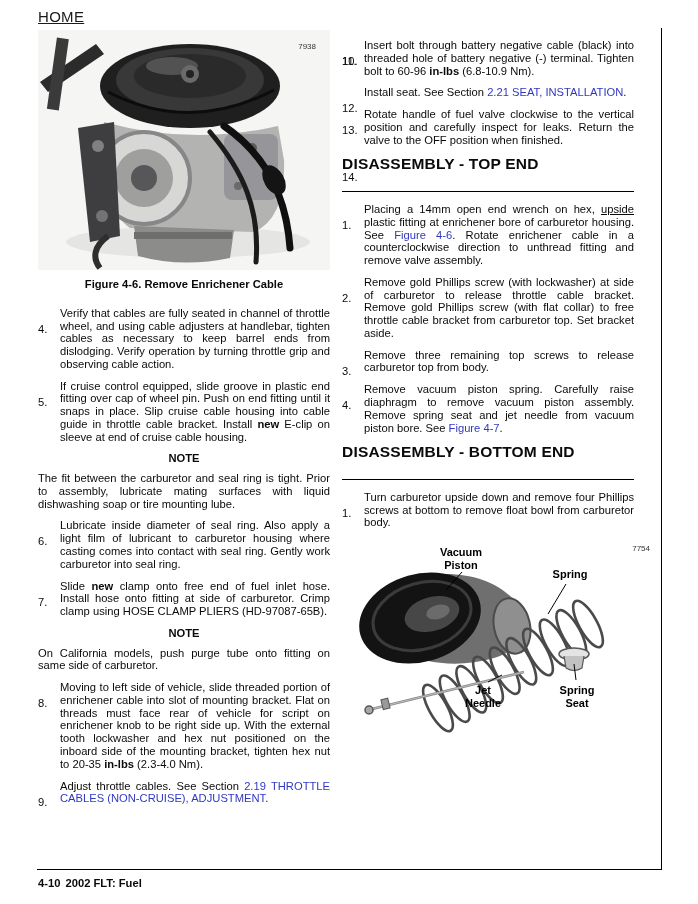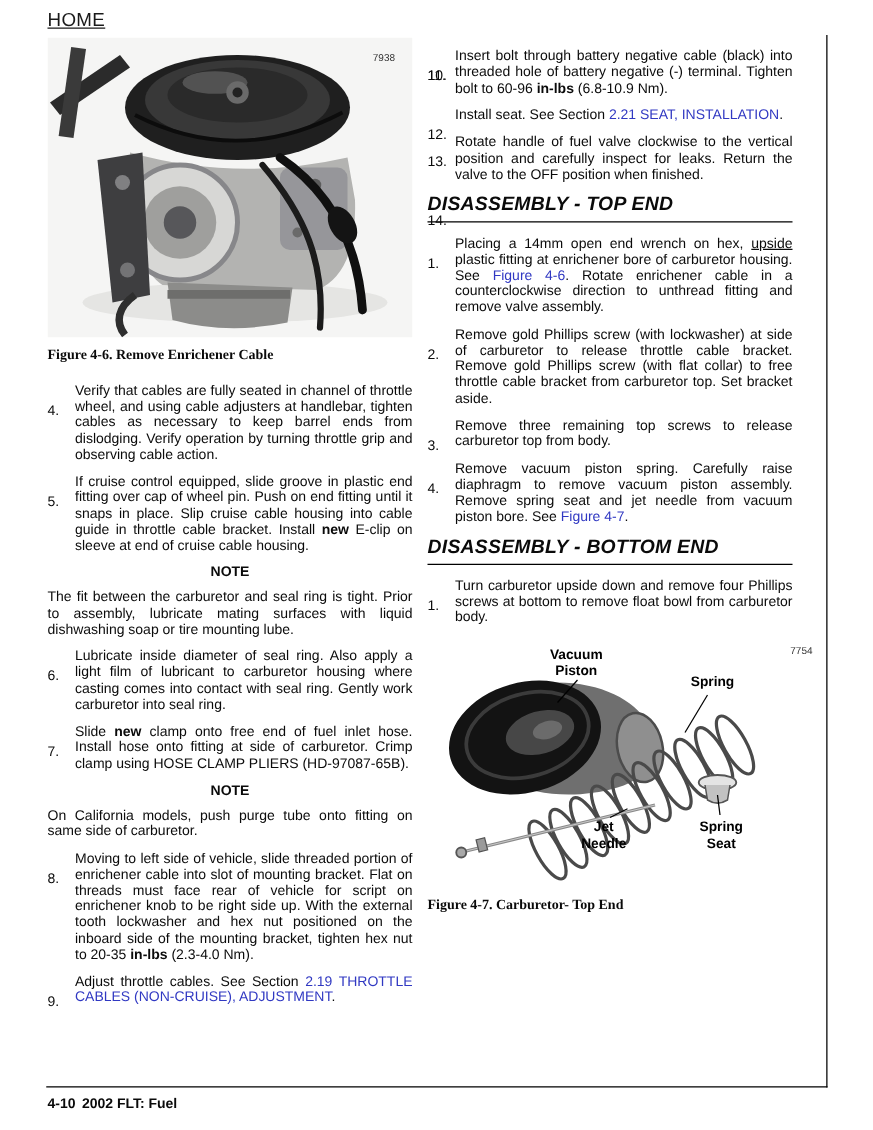--- a/index.html
+++ b/index.html
@@ -10,28 +10,28 @@
   }
   .home{
     position:absolute;top:8px;left:38px;font-size:15px;letter-spacing:.3px;
     color:#1a1a1a;text-decoration:underline;cursor:pointer;
   }
   .col{position:absolute;top:30px;}
   .col.left{left:38px;width:292px;}
   .col.right{left:342px;width:292px;}
   .photo{position:relative;width:292px;height:240px;}
   .photo-id{position:absolute;top:12px;right:14px;font-size:8px;color:#333;}
-  .caption{font-weight:bold;text-align:left;margin:8px 0 16px 0;font-family:Liberation Serif, serif;}
+  .caption{font-weight:bold;text-align:center;margin:8px 0 16px 0;}
   .li{position:relative;padding-left:22px;margin-bottom:9px;text-align:justify;}
   .li .num{position:absolute;left:0;top:16px;}
   .para{margin-bottom:9px;text-align:justify;}
   .note{text-align:center;font-weight:bold;margin:2px 0 7px 0;}
   .heading{
     font-size:15.5px;font-weight:bold;letter-spacing:.2px;
-    margin:8px 0 11px 0;padding-bottom:4px;border-bottom:1.4px solid #000;font-style:italic;
+    margin:8px 0 11px 0;padding-bottom:18px;border-bottom:1.4px solid #000;
   }
   .b{font-weight:bold;}
   .u{text-decoration:underline;}
   .link{color:#3038c2;cursor:pointer;}
   .fig47{position:relative;width:316px;margin-top:12px;}
   .illus{position:relative;width:316px;height:200px;}
   .illus .photo-id{top:6px;right:8px;}
   .lbl{
     position:absolute;font-weight:bold;font-size:11px;line-height:12.5px;
     text-align:center;white-space:pre-line;color:#000;
@@ -151,21 +151,20 @@
         </svg>
         <div class="photo-id">7754</div>
         <div class="lbl vacuum">Vacuum
 Piston</div>
         <div class="lbl spring">Spring</div>
         <div class="lbl jet">Jet
 Needle</div>
         <div class="lbl seat">Spring
 Seat</div>
       </div>
-      <figcaption class="caption">Figure 4-7. Carburetor- Top End</figcaption>
     </figure>
   </div>
 
   <div class="border-right"></div>
   <div class="border-bottom"></div>
 
   <div class="footer">
     <span class="pagenum">4-10</span>
     <span class="doctitle">2002 FLT: Fuel</span>
   </div>

